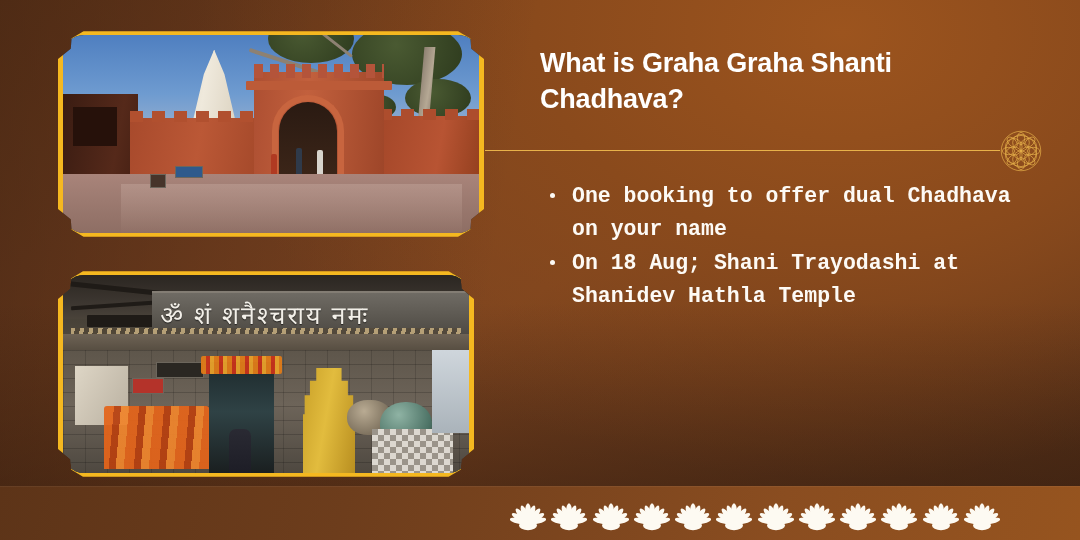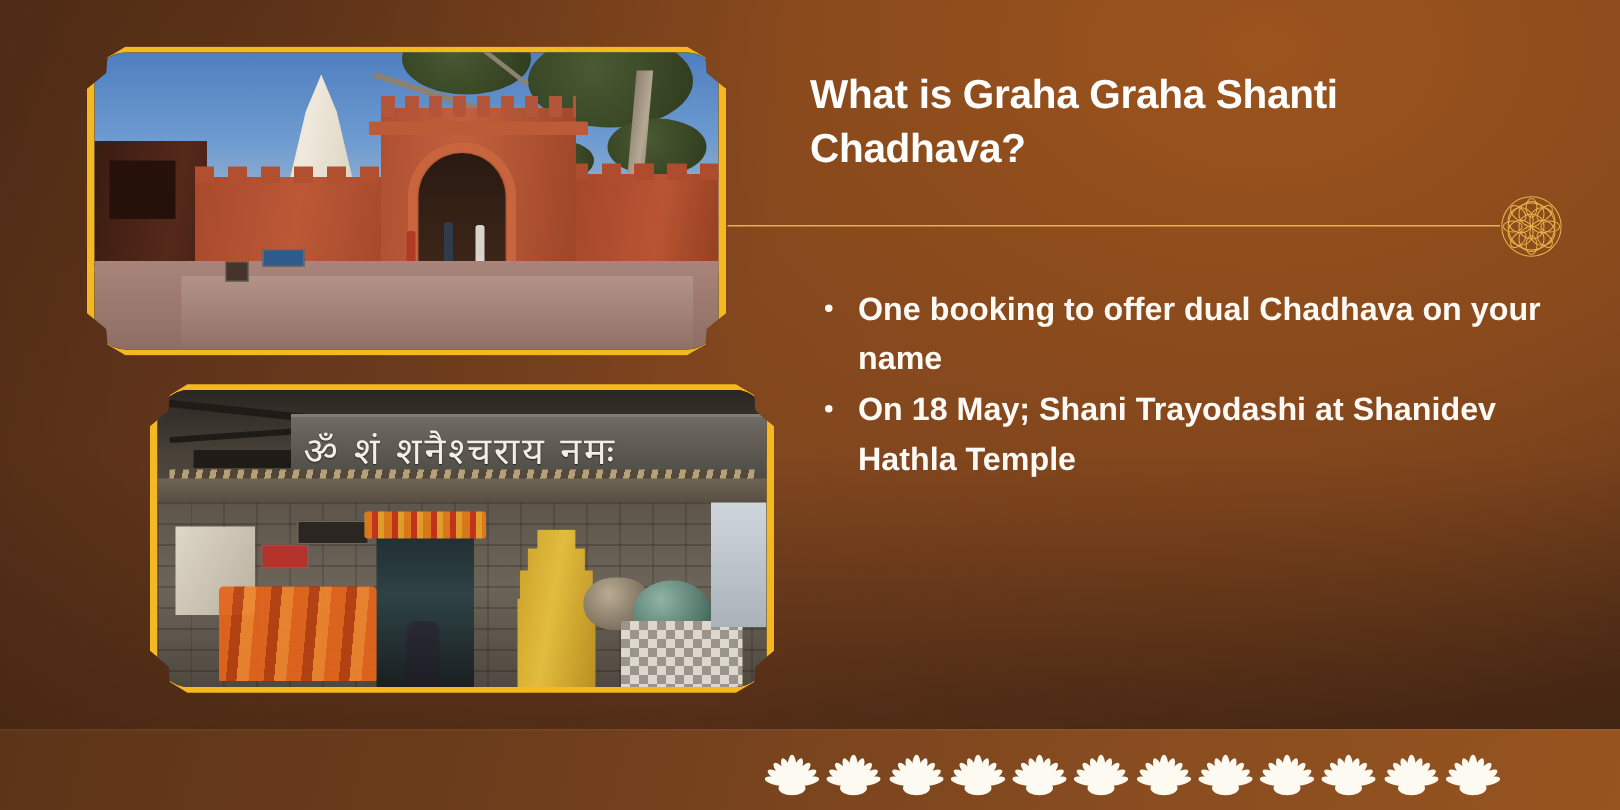--- a/index.html
+++ b/index.html
@@ -49,21 +49,21 @@
       100% 86%, 97.0% 91%, 96.8% 96.0%, 93.9% 99.4%,
       6.0% 99.4%, 3.2% 96.0%, 3.0% 91%, 0% 86%
     );
   }
   .card-inner {
     position: absolute;
     inset: 0;
     overflow: hidden;
   }
   #card-gate { left: 58px; top: 30px; width: 426px; height: 208px; }
-  #card-shrine { left: 58px; top: 255px; width: 416px; height: 208px; margin-left: 42px; }
+  #card-shrine { left: 58px; top: 270px; width: 416px; height: 208px; }
 
   
   .sky {
     position: absolute; left: 0; top: 0; right: 0; height: 74%;
     background: linear-gradient(to bottom, #4f7fc0 0%, #6e9bd0 40%, #9fb4cf 72%, #c8c0c2 100%);
   }
   .ground {
     position: absolute; left: 0; right: 0; bottom: 0; height: 30%;
     background: linear-gradient(to bottom, #a9847a 0%, #9c7a70 45%, #8e6e64 100%);
   }
@@ -273,25 +273,26 @@
   .mandala {
     position: absolute;
     left: 995px;
     top: 125px;
     width: 52px;
     height: 52px;
   }
   .bullets {
     position: absolute;
     left: 540px;
-    top: 190px;
+    top: 180px;
     width: 500px;
     margin: 0;
     padding: 0;
     list-style: none;
+    font-family: Liberation Mono, monospace;
   }
   .bullets li {
     position: relative;
     color: #fdfaf5;
     font-size: 21.5px;
     font-weight: bold;
     line-height: 1.52;
     padding-left: 32px;
     margin-bottom: 2px;
   }
@@ -432,21 +433,21 @@
         <ellipse cx="50" cy="26" rx="7" ry="12" transform="rotate(180 50 50)"></ellipse>
         <ellipse cx="50" cy="26" rx="7" ry="12" transform="rotate(225 50 50)"></ellipse>
         <ellipse cx="50" cy="26" rx="7" ry="12" transform="rotate(270 50 50)"></ellipse>
         <ellipse cx="50" cy="26" rx="7" ry="12" transform="rotate(315 50 50)"></ellipse>
       </g>
     </g>
   </svg>
 
   <ul class="bullets">
     <li>One booking to offer dual Chadhava on your name</li>
-    <li>On 18 May; Shani Trayodashi at Shanidev Hathla Temple</li>
+    <li>On 18 Aug; Shani Trayodashi at Shanidev Hathla Temple</li>
   </ul>
 
   <div class="bottom-band"></div>
   <div class="lotus-strip" id="lotus-strip">
       <svg class="lotus" viewBox="0 0 60 48">
         <g fill="#fdfaf2">
           <ellipse cx="30" cy="16" rx="5" ry="15"></ellipse>
           <ellipse cx="30" cy="17" rx="4.6" ry="14" transform="rotate(-20 30 34)"></ellipse>
           <ellipse cx="30" cy="17" rx="4.6" ry="14" transform="rotate(20 30 34)"></ellipse>
           <ellipse cx="30" cy="17" rx="4.6" ry="14" transform="rotate(-40 30 34)"></ellipse>

